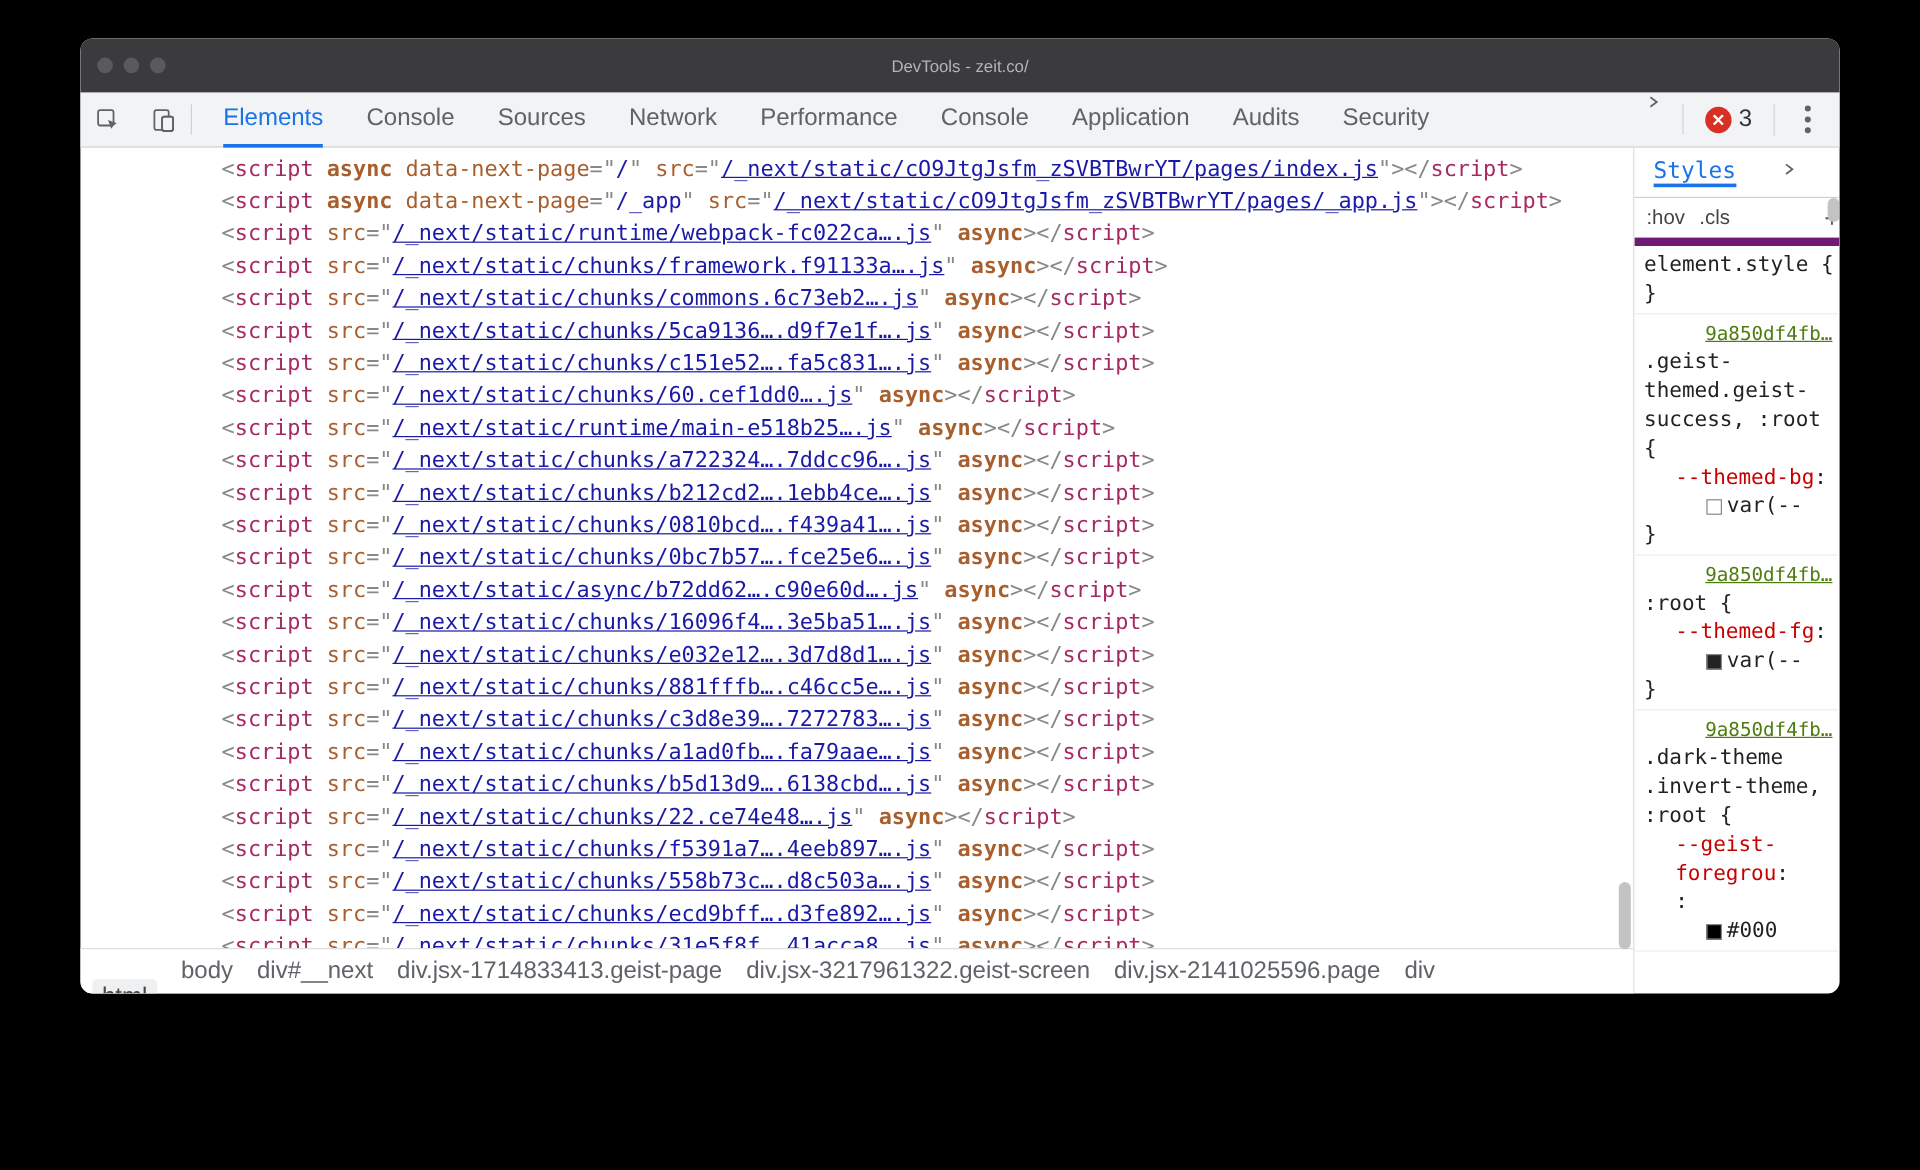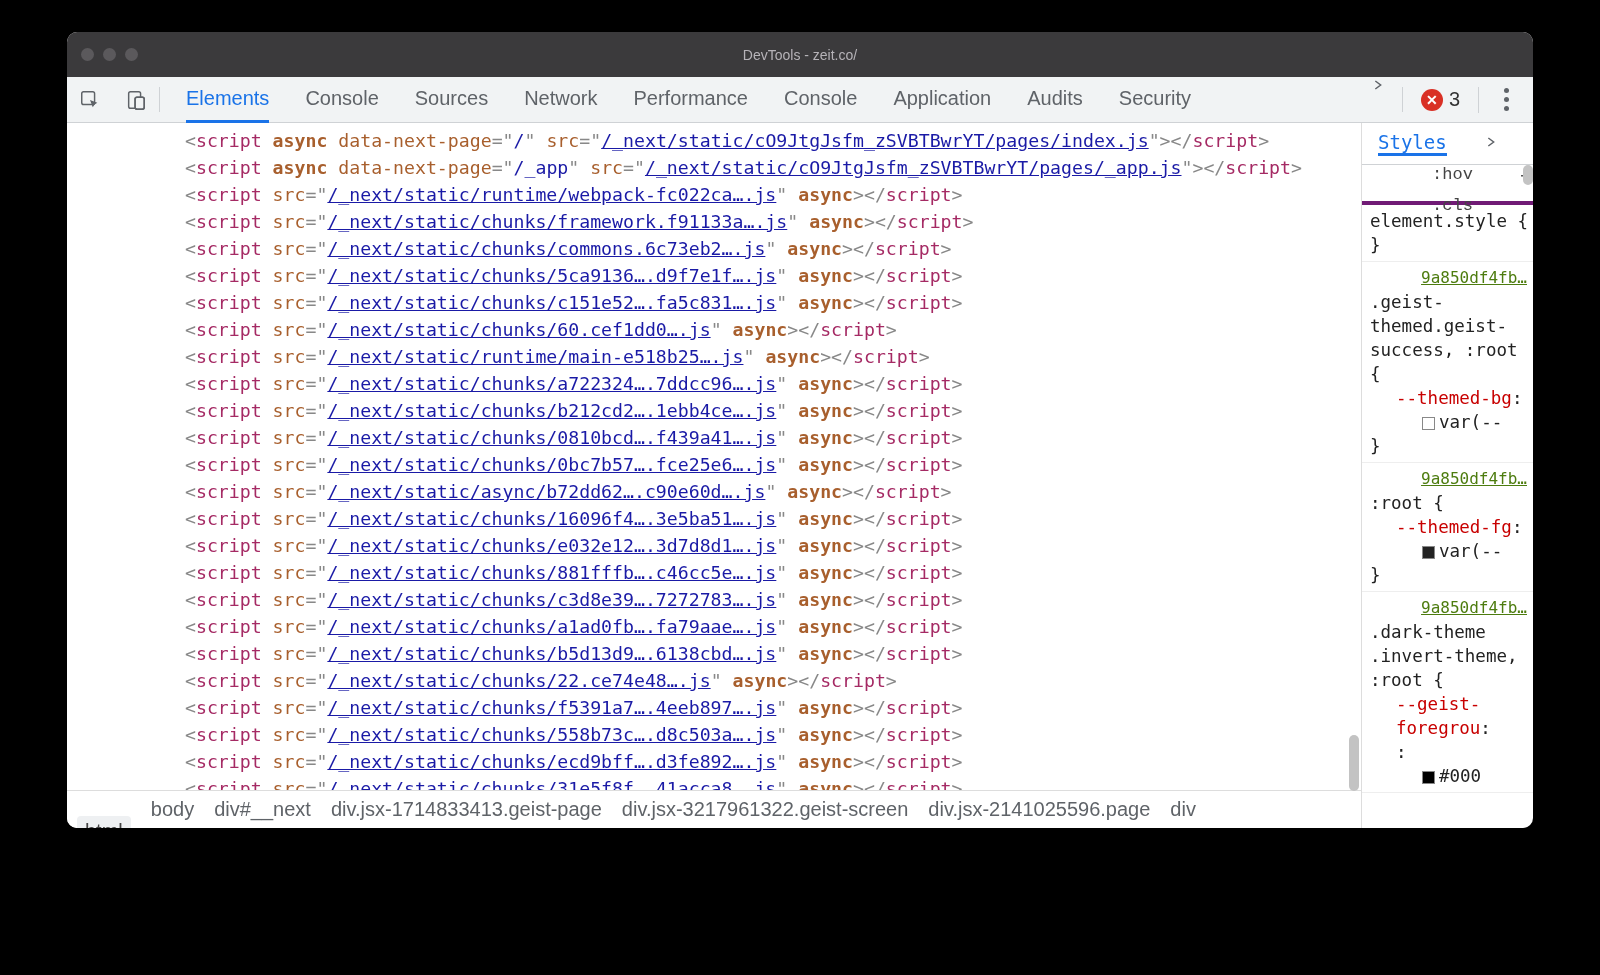--- a/index.html
+++ b/index.html
@@ -119,25 +119,24 @@
     overflow: hidden;
   }
   .side-tabs {
     height: 42px; border-bottom: 1px solid #cfd2d5;
     display: flex; align-items: center; gap: 20px;
     padding: 0 16px;
   }
   .side-tabs .stab { font-size: 19px; color: #5f6368; padding: 0 0; }
   .side-tabs .stab.active { color: #1a73e8; border-bottom: 3px solid #1a73e8; }
   .side-tools {
-    height: 40px; border-bottom: 4px solid #701a75;
+    height: 40px; border-bottom: 7px solid #701a75;
     display: flex; align-items: center; padding-left: 10px; gap: 12px;
-    font-family: Liberation Mono, monospace; font-size: 17px; color: #444;
+    font-family: Liberation Sans, sans-serif; font-size: 17px; color: #444;
     position: relative;
-    flex-direction: column;
   }
   .side-tools .plus { position: absolute; right: 0; font-size: 22px; color: #555; }
   .side-tools .scroll-ind {
     position: absolute; right: 0; top: 0; width: 10px; height: 20px;
     background: #c3c3c3; border-radius: 5px;
   }
   .rules {
     flex: 1; overflow: hidden;
     font-family: Menlo, Consolas, monospace;
     font-size: 17.5px; line-height: 24px;

